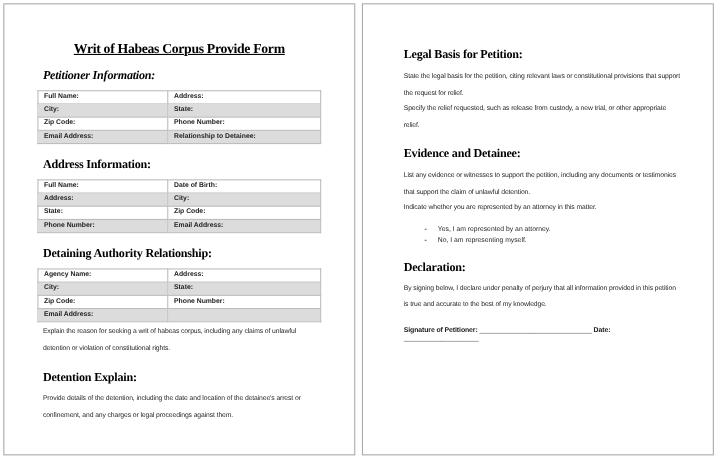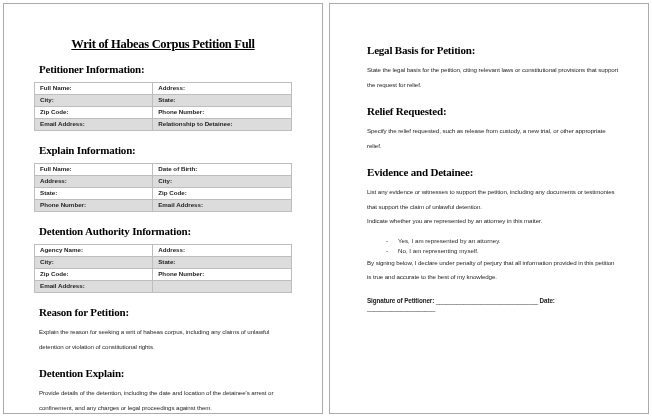--- a/index.html
+++ b/index.html
@@ -46,21 +46,21 @@
     margin: 33px 0 0 -5px;
   }
   h2.sec {
     font-family: "Liberation Serif", serif;
     font-weight: bold;
     font-size: 11px;
     letter-spacing: -0.2px;
     color: #000000;
     margin: 13px 0 7px 0;
   }
-  #page1 h2.sec.first { margin-top: 11px; }
+  #page1 h2.sec.first { margin-top: 11px; font-style: italic; }
   #page2 h2.sec.first { margin-top: 0; }
 
   table.fields {
     border-collapse: collapse;
     table-layout: fixed;
     width: 258px;
     margin-left: -5px;
     margin-bottom: 2px;
   }
   table.fields col.c1 { width: 46%; }
@@ -110,21 +110,21 @@
   p.sig .blank { font-weight: normal; color: #3a3a3a; }
 </style>
 </head>
 <body>
 
 <div class="canvas">
 
   <div class="sheet" id="page1">
     <div class="content">
 
-      <h1 class="doc-title">Writ of Habeas Corpus Petition Full</h1>
+      <h1 class="doc-title">Writ of Habeas Corpus Provide Form</h1>
 
       <section>
         <h2 class="sec first">Petitioner Information:</h2>
         <table class="fields">
           <colgroup>
               <col class="c1">
               <col class="c2">
             </colgroup>
           <tbody>
             <tr>
@@ -141,21 +141,21 @@
             </tr>
             <tr class="shade">
               <td>Email Address:</td>
               <td>Relationship to Detainee:</td>
             </tr>
           </tbody>
         </table>
       </section>
 
       <section>
-        <h2 class="sec">Explain Information:</h2>
+        <h2 class="sec">Address Information:</h2>
         <table class="fields">
           <colgroup>
               <col class="c1">
               <col class="c2">
             </colgroup>
           <tbody>
             <tr>
               <td>Full Name:</td>
               <td>Date of Birth:</td>
             </tr>
@@ -169,21 +169,21 @@
             </tr>
             <tr class="shade">
               <td>Phone Number:</td>
               <td>Email Address:</td>
             </tr>
           </tbody>
         </table>
       </section>
 
       <section>
-        <h2 class="sec">Detention Authority Information:</h2>
+        <h2 class="sec">Detaining Authority Relationship:</h2>
         <table class="fields">
           <colgroup>
               <col class="c1">
               <col class="c2">
             </colgroup>
           <tbody>
             <tr>
               <td>Agency Name:</td>
               <td>Address:</td>
             </tr>
@@ -197,42 +197,40 @@
             </tr>
             <tr class="shade">
               <td>Email Address:</td>
               <td></td>
             </tr>
           </tbody>
         </table>
       </section>
 
       <section>
-        <h2 class="sec">Reason for Petition:</h2>
         <p class="instr">Explain the reason for seeking a writ of habeas corpus, including any claims of unlawful detention or violation of constitutional rights.</p>
       </section>
 
       <section>
         <h2 class="sec">Detention Explain:</h2>
         <p class="instr">Provide details of the detention, including the date and location of the detainee's arrest or confinement, and any charges or legal proceedings against them.</p>
       </section>
 
     </div>
   </div>
 
   <div class="sheet" id="page2">
     <div class="content">
 
       <section>
         <h2 class="sec first">Legal Basis for Petition:</h2>
         <p class="instr">State the legal basis for the petition, citing relevant laws or constitutional provisions that support the request for relief.</p>
       </section>
 
       <section>
-        <h2 class="sec">Relief Requested:</h2>
         <p class="instr">Specify the relief requested, such as release from custody, a new trial, or other appropriate relief.</p>
       </section>
 
       <section>
         <h2 class="sec">Evidence and Detainee:</h2>
         <p class="instr">List any evidence or witnesses to support the petition, including any documents or testimonies that support the claim of unlawful detention.</p>
       </section>
 
       <section>
         <p class="instr">Indicate whether you are represented by an attorney in this matter.</p>
@@ -242,20 +240,21 @@
             <span>Yes, I am represented by an attorney.</span>
           </div>
           <div class="option-row">
             <span class="dash">-</span>
             <span>No, I am representing myself.</span>
           </div>
         </div>
       </section>
 
       <section>
+        <h2 class="sec">Declaration:</h2>
         <p class="instr">By signing below, I declare under penalty of perjury that all information provided in this petition is true and accurate to the best of my knowledge.</p>
       </section>
 
       <p class="sig">
         <span class="lbl">Signature of Petitioner:</span>
         <span class="blank">______________________________</span>
         <span class="lbl">Date:</span>
         <span class="blank">____________________</span>
       </p>
 

